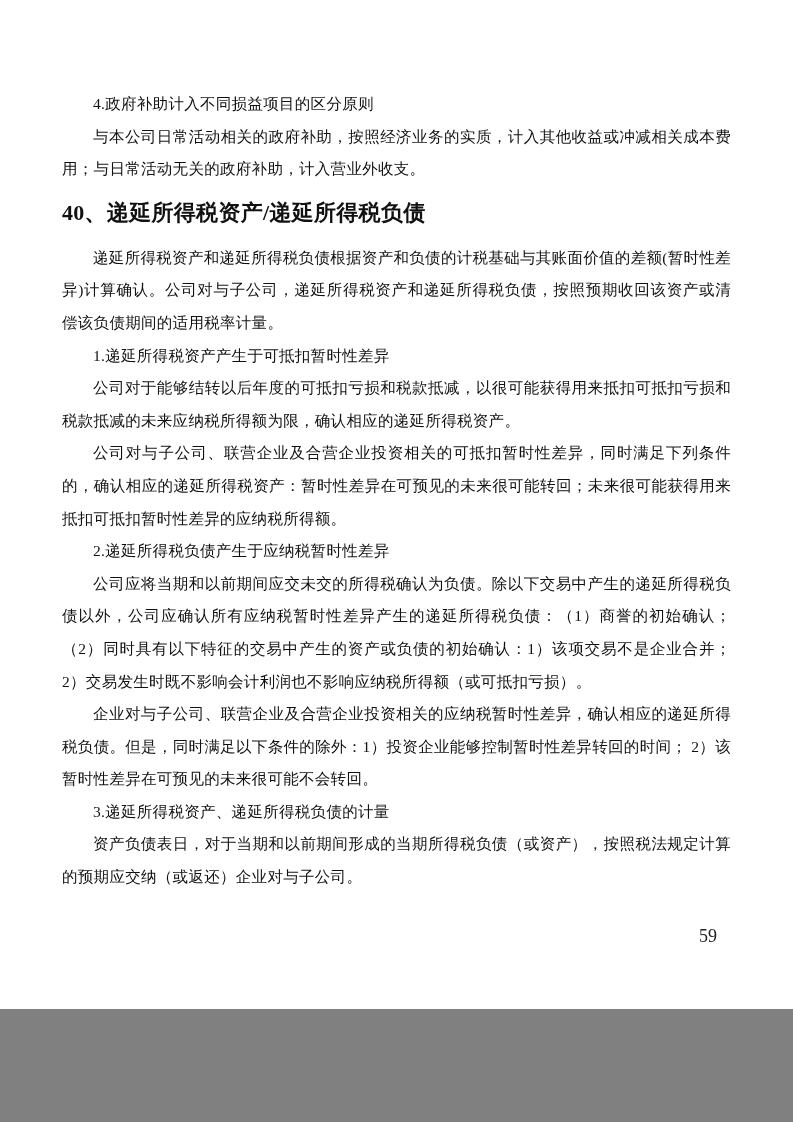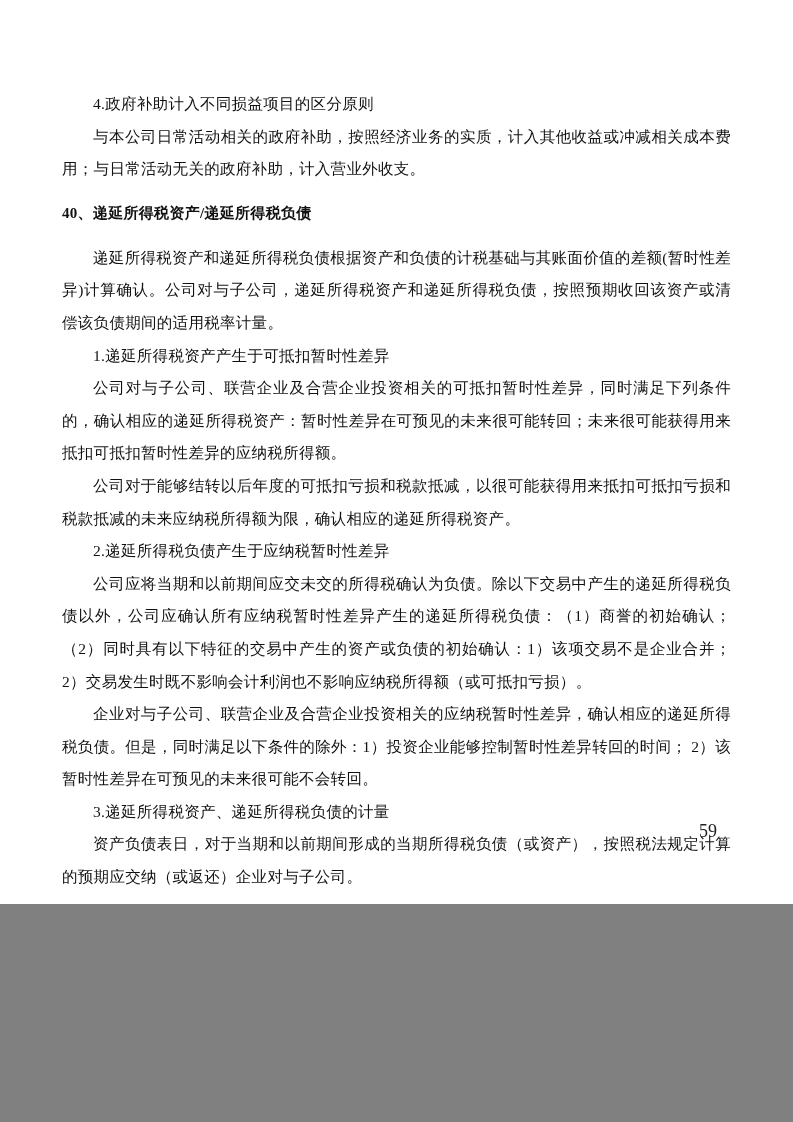--- a/index.html
+++ b/index.html
@@ -4,21 +4,21 @@
 <title>Document Page</title>
 <style>
   html, body {
     margin: 0;
     padding: 0;
     background: #808080;
   }
   .page {
     position: relative;
     width: 793px;
-    height: 904px;
+    height: 1009px;
     margin: 0 auto;
     background: #ffffff;
     color: #111111;
     font-family: "Liberation Serif", "DejaVu Serif", serif;
     overflow: hidden;
     box-sizing: border-box;
   }
   .content {
     position: absolute;
     left: 62px;
@@ -31,21 +31,21 @@
     line-height: 32.6px;
     text-align: justify;
     text-indent: 2em;
     letter-spacing: 0.3px;
   }
   .blk.item-title {
     text-align: left;
   }
   .blk.heading {
     font-weight: bold;
-    font-size: 15px;
+    font-size: 22px;
     text-indent: 0;
     text-align: left;
     line-height: 32px;
     margin: 11px 0 13px 0;
   }
   .page-number {
     position: absolute;
     right: 76px;
     bottom: 62px;
     font-size: 18px;
@@ -55,22 +55,22 @@
 </head>
 <body>
 
 <div class="page">
   <div class="content">
       <p class="blk item-title">4.政府补助计入不同损益项目的区分原则</p>
       <p class="blk paragraph">与本公司日常活动相关的政府补助，按照经济业务的实质，计入其他收益或冲减相关成本费用；与日常活动无关的政府补助，计入营业外收支。</p>
       <p class="blk heading">40、递延所得税资产/递延所得税负债</p>
       <p class="blk paragraph">递延所得税资产和递延所得税负债根据资产和负债的计税基础与其账面价值的差额(暂时性差异)计算确认。公司对与子公司，递延所得税资产和递延所得税负债，按照预期收回该资产或清偿该负债期间的适用税率计量。</p>
       <p class="blk item-title">1.递延所得税资产产生于可抵扣暂时性差异</p>
+      <p class="blk paragraph">公司对于能够结转以后年度的可抵扣亏损和税款抵减，以很可能获得用来抵扣可抵扣亏损和税款抵减的未来应纳税所得额为限，确认相应的递延所得税资产。</p>
       <p class="blk paragraph">公司对与子公司、联营企业及合营企业投资相关的可抵扣暂时性差异，同时满足下列条件的，确认相应的递延所得税资产：暂时性差异在可预见的未来很可能转回；未来很可能获得用来抵扣可抵扣暂时性差异的应纳税所得额。</p>
-      <p class="blk paragraph">公司对于能够结转以后年度的可抵扣亏损和税款抵减，以很可能获得用来抵扣可抵扣亏损和税款抵减的未来应纳税所得额为限，确认相应的递延所得税资产。</p>
       <p class="blk item-title">2.递延所得税负债产生于应纳税暂时性差异</p>
       <p class="blk paragraph">公司应将当期和以前期间应交未交的所得税确认为负债。除以下交易中产生的递延所得税负债以外，公司应确认所有应纳税暂时性差异产生的递延所得税负债：（1）商誉的初始确认；（2）同时具有以下特征的交易中产生的资产或负债的初始确认：1）该项交易不是企业合并；2）交易发生时既不影响会计利润也不影响应纳税所得额（或可抵扣亏损）。</p>
       <p class="blk paragraph">企业对与子公司、联营企业及合营企业投资相关的应纳税暂时性差异，确认相应的递延所得税负债。但是，同时满足以下条件的除外：1）投资企业能够控制暂时性差异转回的时间； 2）该暂时性差异在可预见的未来很可能不会转回。</p>
       <p class="blk item-title">3.递延所得税资产、递延所得税负债的计量</p>
       <p class="blk paragraph">资产负债表日，对于当期和以前期间形成的当期所得税负债（或资产），按照税法规定计算的预期应交纳（或返还）企业对与子公司。</p>
     </div>
   <div class="page-number">59</div>
 </div>
 
 </body></html>

